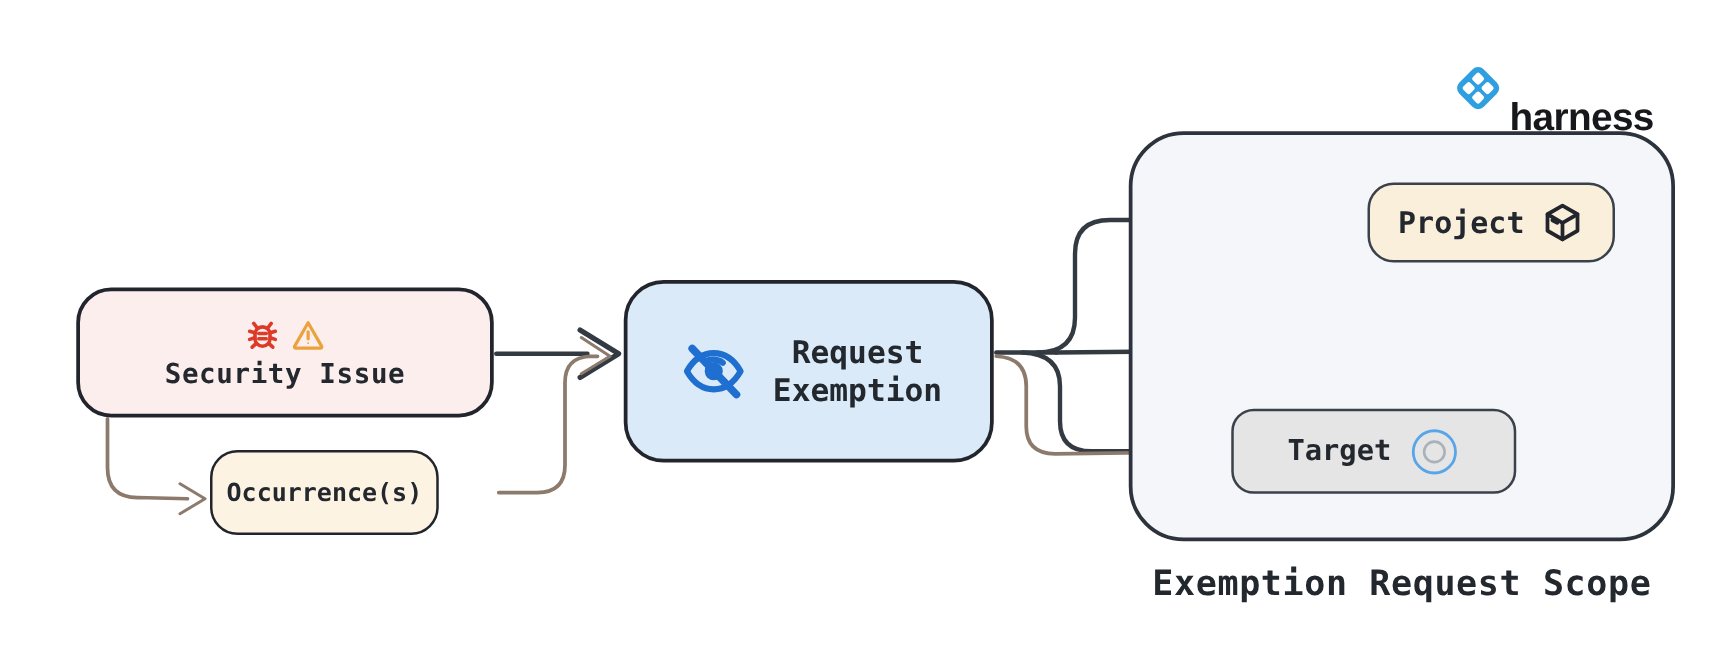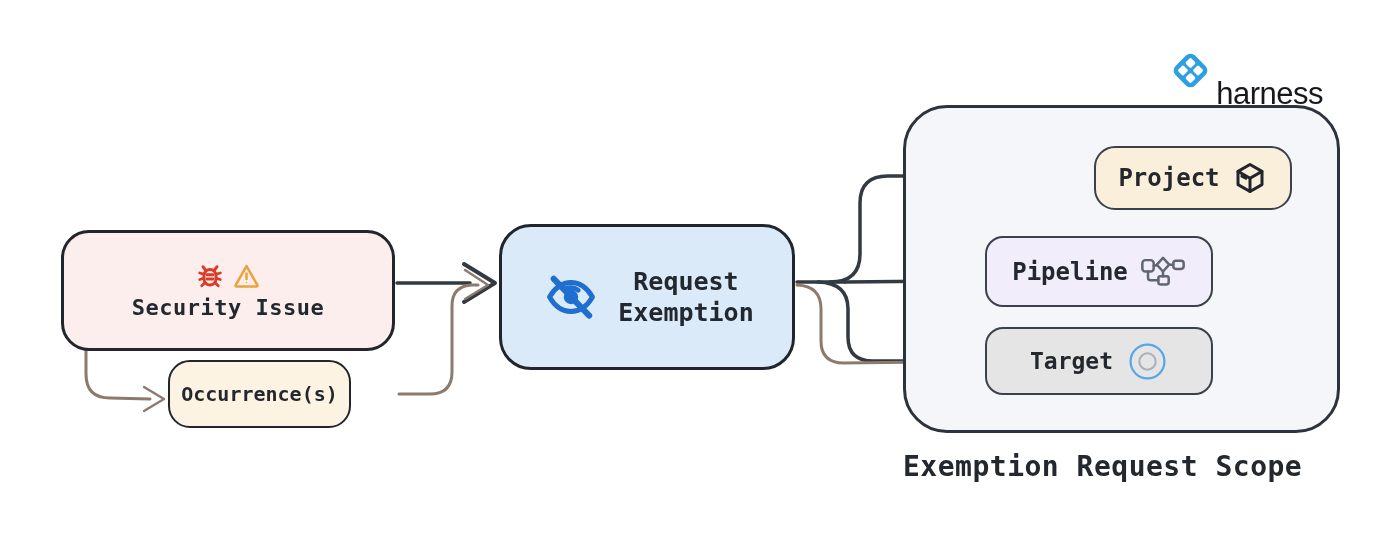--- a/index.html
+++ b/index.html
@@ -12,21 +12,21 @@
     position:absolute;display:flex;align-items:center;justify-content:center;
     box-sizing:border-box;font-weight:700;
   }
   
   .scope-box{
     left:903px;top:105px;width:437px;height:328px;border-radius:44px;
     background:#f4f6f9;border:3.5px solid #2c333c;z-index:1;
   }
   
   .security{
-    left:61px;top:230px;width:334px;height:121px;border-radius:28px;
+    left:61px;top:230px;width:334px;height:104px;border-radius:28px;
     background:#fdeeee;border:3.5px solid #22262c;z-index:3;
     flex-direction:column;gap:4px;
   }
   .security .label{font-size:22px;letter-spacing:.5px;}
   .icon-row{display:flex;align-items:center;gap:7px;}
   .occur{
     left:168px;top:360px;width:183px;height:68px;border-radius:22px;
     background:#fcf3e3;border:2.5px solid #22262c;z-index:3;
   }
   .occur .label{font-size:20px;}
@@ -44,29 +44,29 @@
     left:985px;top:236px;width:228px;height:71px;border-radius:18px;
     background:#f1edfa;border:2.5px solid #3a414b;z-index:3;gap:12px;
   }
   .pipeline .label{font-size:24px;}
   .target{
     left:985px;top:327px;width:228px;height:68px;border-radius:18px;
     background:#e5e5e5;border:2.5px solid #3a414b;z-index:3;gap:14px;
   }
   .target .label{font-size:23px;}
   .scope-title{
-    position:absolute;left:903px;top:450px;width:437px;text-align:left;
+    position:absolute;left:903px;top:450px;width:437px;text-align:center;
     font-size:28px;font-weight:700;z-index:3;letter-spacing:.5px;
   }
   
   .brand{
     position:absolute;right:60px;top:28px;display:flex;align-items:center;gap:5px;z-index:4;
   }
   .brand .word{
-    font-family:"Liberation Sans","DejaVu Sans",sans-serif;font-weight:400;
+    font-family:"Liberation Sans","DejaVu Sans",sans-serif;font-weight:700;
     font-size:31px;color:#17181b;letter-spacing:-0.5px;margin-top:48px;
   }
   svg{display:block;}
   .edges path{fill:none;stroke-linecap:round;stroke-linejoin:round;}
   .edge-dark{stroke:#333a42;stroke-width:3.5px;}
   .edge-brown{stroke:#8c7a6d;stroke-width:3px;}
   .head-dark{stroke:#333a42;stroke-width:4px;}
   .head-brown{stroke:#8c7a6d;stroke-width:2.4px;}
 </style>
 </head>
@@ -160,35 +160,20 @@
     <span>
       <svg width="36" height="38" viewBox="0 0 24 24" fill="none" stroke="#22262c" stroke-width="2" stroke-linecap="round" stroke-linejoin="round">
         <path d="M12 3 L20 7.6 L12 12.2 L4 7.6 Z"></path>
         <path d="M4 7.6 L4 16.4 L12 21 L12 12.2"></path>
         <path d="M20 7.6 L20 16.4 L12 21"></path>
         <path d="M6.6 10.8 L9.2 12.2"></path>
       </svg>
     </span>
   </div>
 
-  <div class="node pipeline">
-    <div class="label">Pipeline</div>
-    <span>
-      <svg width="46" height="31" viewBox="0 0 44 30" fill="none" stroke="#5f6670" stroke-width="2.4" stroke-linecap="round" stroke-linejoin="round">
-        <rect x="2" y="4" width="11" height="11" rx="3"></rect>
-        <path d="M22 1.8 L28 8.4 L22 15 L16 8.4 Z"></path>
-        <rect x="32" y="4.5" width="10" height="8" rx="2.5"></rect>
-        <path d="M13 9.5 L16 9"></path>
-          <path d="M28 8.4 L32 8.4"></path>
-        <path d="M7.5 15 L7.5 21 Q7.5 23.4 10 23.4 L17.5 23.4"></path>
-        <rect x="17.5" y="19.5" width="10" height="8" rx="2"></rect>
-        <path d="M22 15 L22 19.5"></path>
-      </svg>
-    </span>
-  </div>
 
   <div class="node target">
     <div class="label">Target</div>
     <span>
       <svg width="41" height="41" viewBox="0 0 40 40" fill="none">
         <circle cx="20" cy="20" r="16.5" stroke="#58a6e8" stroke-width="2.2"></circle>
         <circle cx="20" cy="20" r="8" stroke="#a9b1b9" stroke-width="2"></circle>
       </svg>
     </span>
   </div>

